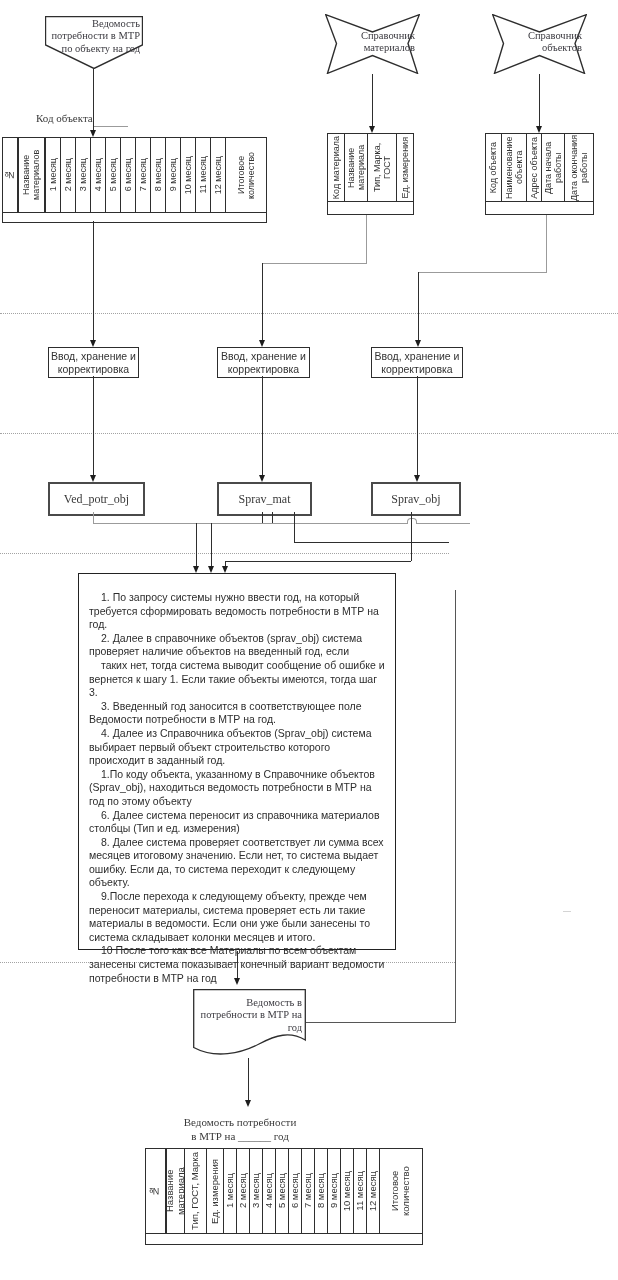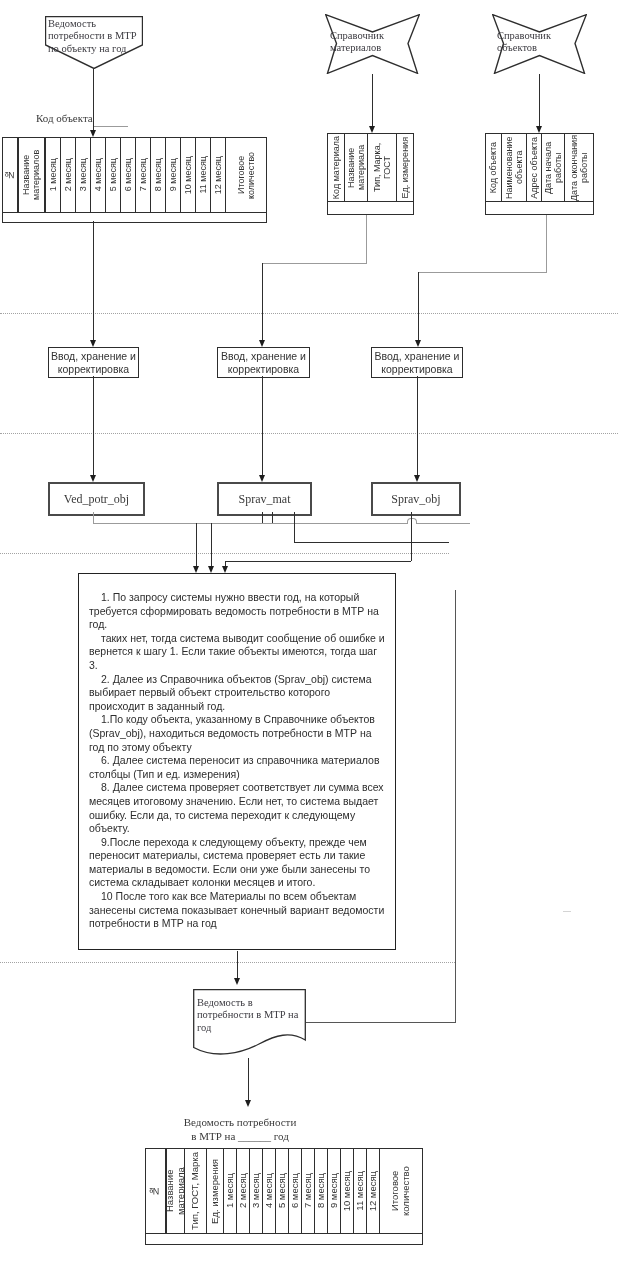--- a/index.html
+++ b/index.html
@@ -10,21 +10,21 @@
   .vline{position:absolute;width:1px;background:#2e2e2e;}
   .hline{position:absolute;height:1px;background:#2e2e2e;}
   .gray{background:#9b9b9b;}
   .rline{background:#565656;}
   .sep{position:absolute;height:0;border-top:1px dotted #a3a3a3;}
   .arrow-down{position:absolute;width:0;height:0;border-left:3.5px solid transparent;
               border-right:3.5px solid transparent;border-top:7px solid #1d1d1d;}
   .hop{position:absolute;width:8px;height:5px;border:1px solid #9b9b9b;border-bottom:none;
        border-radius:4px 4px 0 0;background:#fff;}
   
-  .shape-label{position:absolute;text-align:left;font-family:"Liberation Serif",serif;
+  .shape-label{position:absolute;text-align:right;font-family:"Liberation Serif",serif;
                color:#3c3b41;line-height:1.18;}
   .proc-box{position:absolute;border:1.5px solid #2d2d2d;background:#fff;display:flex;
             align-items:center;justify-content:center;text-align:center;
             font-size:10.5px;line-height:1.2;color:#333;}
   .db-box{position:absolute;border:2px solid #4a4a4a;background:#fff;display:flex;
           align-items:center;justify-content:center;text-align:center;
           font-family:"Liberation Serif",serif;font-size:12px;color:#3a3a3a;}
   .algo-box{position:absolute;border:1.5px solid #222;background:#fff;
             padding:17px 8px 0 10px;font-size:10.5px;line-height:13.6px;color:#2d2d2d;}
   .algo-box p{margin:0;text-indent:12px;}
@@ -258,22 +258,24 @@
   <div class="vline" style="left:294px;top:512px;height:30px;"></div>
   <div class="hline" style="left:294px;top:542px;width:155px;"></div>
 
   <div class="vline rline" style="left:455px;top:590px;height:432px;"></div>
   <div class="hline rline" style="left:306px;top:1022px;width:150px;"></div>
 
   <div class="algo-box" style="left:78px;top:573px;width:318px;height:377px;box-sizing:border-box;">
     <div>
 
     <p class="step">1. По запросу системы нужно ввести год, на который требуется сформировать ведомость потребности в МТР на год.</p>
+        <p class="step">2. Далее в справочнике объектов  (sprav_obj) система проверяет наличие объектов на введенный год, если</p>
         <p class="step">таких нет, тогда система выводит сообщение об ошибке и вернется к шагу 1. Если такие объекты имеются, тогда шаг 3.</p>
-        <p class="step">2. Далее из  Справочника объектов (Sprav_obj) система выбирает первый объект строительство которого происходит в заданный год.</p>
+        <p class="step">3. Введенный год заносится в соответствующее поле Ведомости потребности в МТР на год.</p>
+        <p class="step">4. Далее из  Справочника объектов (Sprav_obj) система выбирает первый объект строительство которого происходит в заданный год.</p>
         <p class="step">1.По коду объекта, указанному в Справочнике объектов (Sprav_obj), находиться ведомость  потребности в МТР на год по этому объекту</p>
         <p class="step">6. Далее система переносит из справочника материалов столбцы (Тип и ед. измерения)</p>
         <p class="step">8. Далее система проверяет соответствует ли сумма всех месяцев итоговому значению. Если нет, то система выдает ошибку. Если да, то система переходит к следующему объекту.</p>
         <p class="step">9.После перехода к следующему объекту, прежде чем переносит материалы, система проверяет есть ли такие материалы в ведомости. Если они уже были занесены то система складывает колонки месяцев и итого.</p>
         <p class="step">10 После того как все Материалы по всем объектам занесены система  показывает конечный вариант ведомости  потребности в МТР на год</p>
       </div>
   </div>
 
   <div class="hline" style="left:563px;top:911px;width:8px;background:#d4d4d4;"></div>
 

